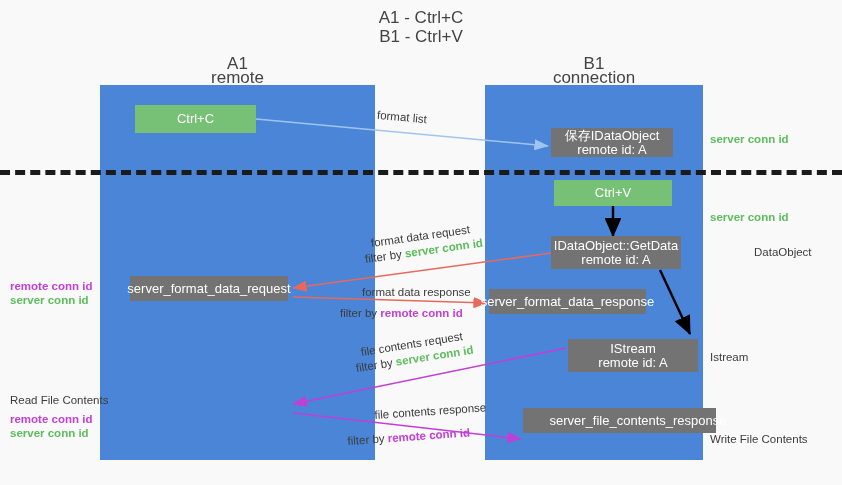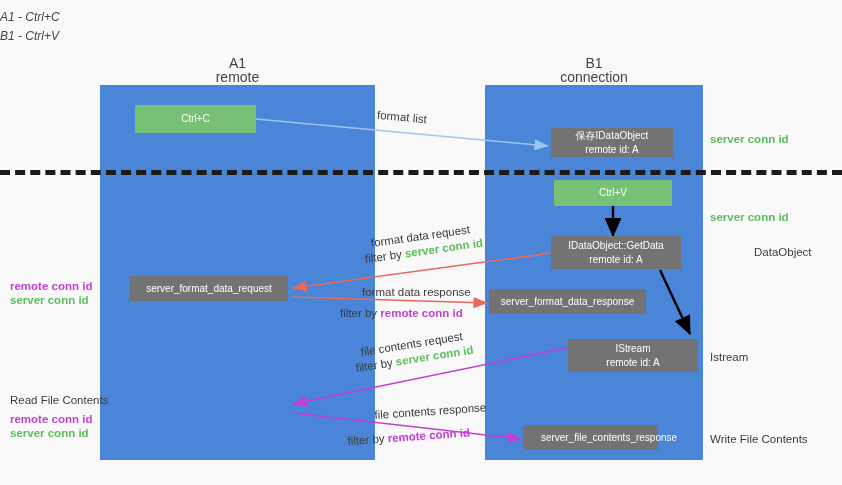--- a/index.html
+++ b/index.html
@@ -8,43 +8,43 @@
     background:#f9f9f9;
     font-family:"Liberation Sans","DejaVu Sans",sans-serif;
     overflow:hidden;
     position:relative;
   }
   #stage{position:absolute;left:0;top:0;width:842px;height:485px;}
 
   
   .title{
     position:absolute;left:0;top:8px;width:842px;
-    color:#444;font-size:12px;line-height:19px;font-style:italic;
+    text-align:center;color:#444;font-size:17px;line-height:19px;
   }
 
   
   .colhead{
     position:absolute;text-align:center;color:#444;
-    font-size:14px;line-height:13.5px;
+    font-size:17px;line-height:13.5px;
   }
 
   
   .lane{position:absolute;background:#4a85d8;}
 
   
   .divider{
     position:absolute;left:0;top:170px;width:842px;height:0;
     border-top:5px dashed #1b1b1b;
   }
 
   
   .box{
     position:absolute;display:flex;flex-direction:column;
     align-items:center;justify-content:center;
-    color:#ffffff;font-size:10px;line-height:13.5px;
+    color:#ffffff;font-size:13px;line-height:13.5px;
     text-align:left;box-sizing:border-box;padding:2px 4px;
   }
   .box.green{background:#77c176;}
   .box.orange{background:#737373;}
   .box .l2{display:block;}
 
   
   .lbl{
     position:absolute;color:#3c3c3c;font-size:11.5px;
     line-height:14px;white-space:nowrap;
@@ -137,21 +137,21 @@
   <div class="box orange" style="left:489px;top:289px;width:157px;height:25px;">
     <span class="l1">server_format_data_response</span>
   </div>
 
   <div class="box orange" style="left:568px;top:339px;width:130px;height:33px;">
     <span class="l1">IStream</span>
     <span class="l2">remote id: A</span>
   </div>
 
 
-  <div class="box orange" style="left:523px;top:425px;width:135px;height:25px;padding-left:41px;">
+  <div class="box orange" style="left:523px;top:408px;width:193px;height:25px;padding-left:41px;">
     <span class="l1">server_file_contents_response</span>
   </div>
 
   <div class="lbl" style="left:377px;top:110px;transform:rotate(5deg);">format list</div>
 
   <div class="lbl green" style="left:710px;top:132px;">server conn id</div>
   <div class="lbl green" style="left:710px;top:210px;">server conn id</div>
 
   <div class="lbl" style="left:710px;top:245px;margin-left:44px;">DataObject</div>
   <div class="lbl" style="left:710px;top:350px;">Istream</div>

